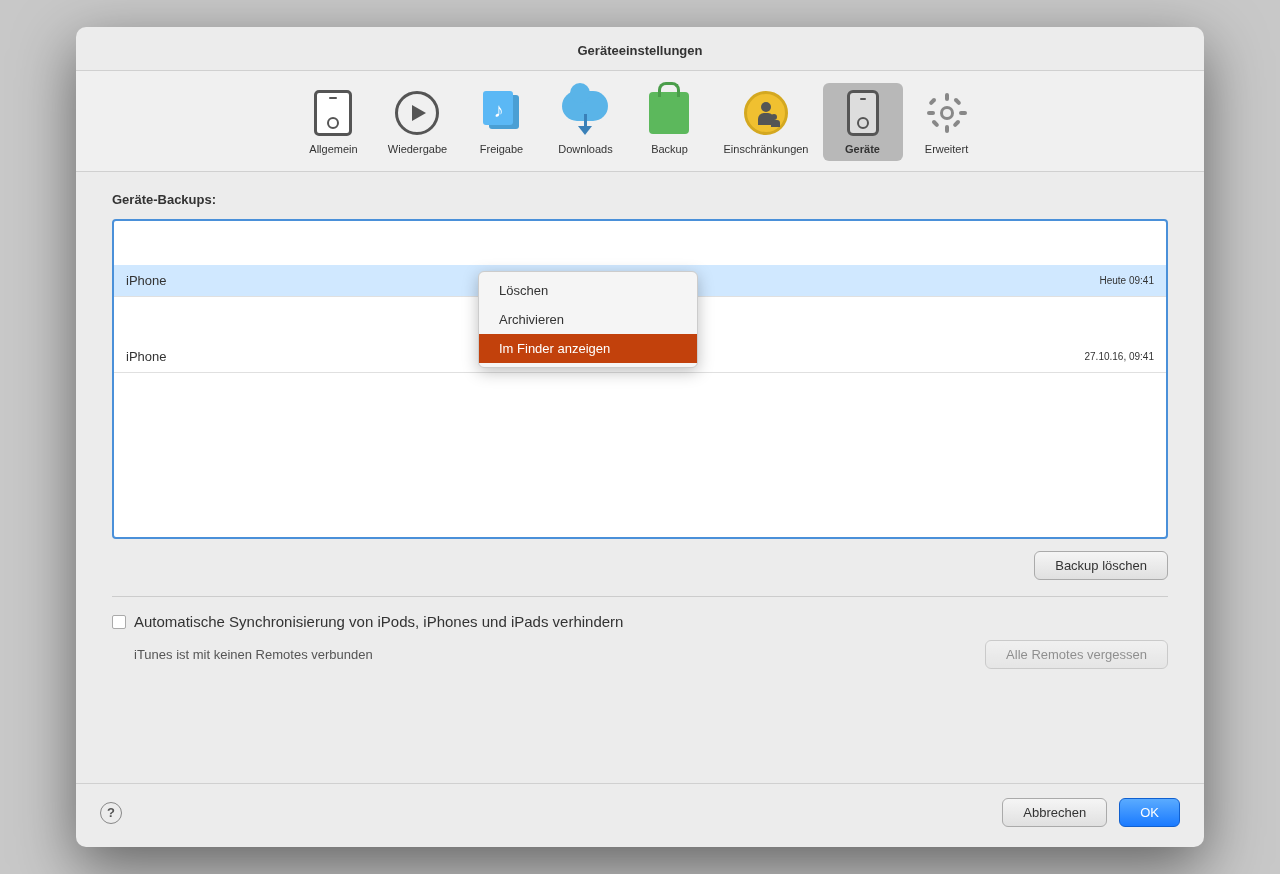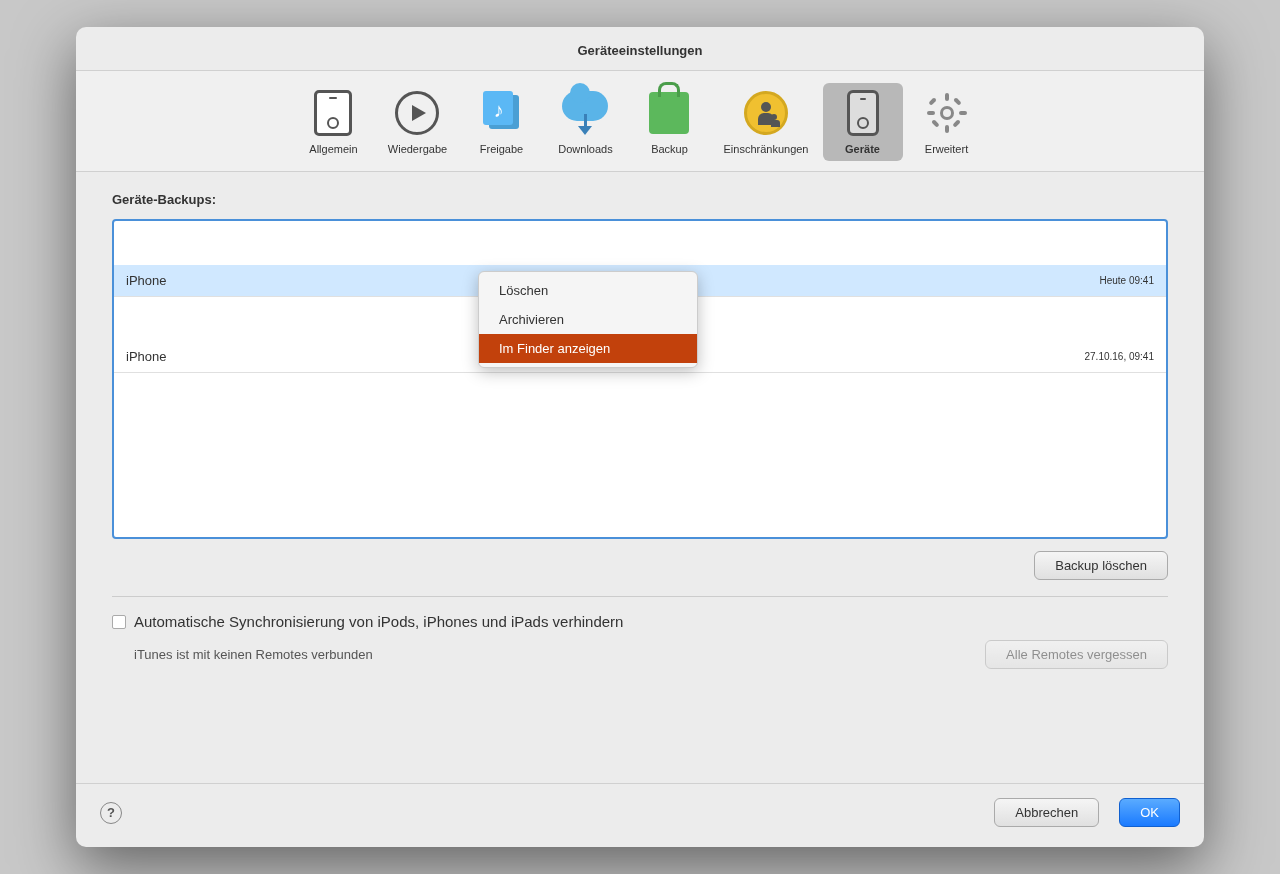--- a/index.html
+++ b/index.html
@@ -446,21 +446,21 @@
       align-items: center;
       justify-content: center;
       font-size: 13px;
       color: #555;
       cursor: pointer;
       font-weight: 600;
     }
 
     .footer-buttons {
       display: flex;
-      gap: 20px;
+      gap: 12px;
     }
   </style>
 </head>
 <body>
 
 <div class="dialog">
 
   <div class="dialog-title">Geräteeinstellungen</div>
 
   <div class="toolbar">

